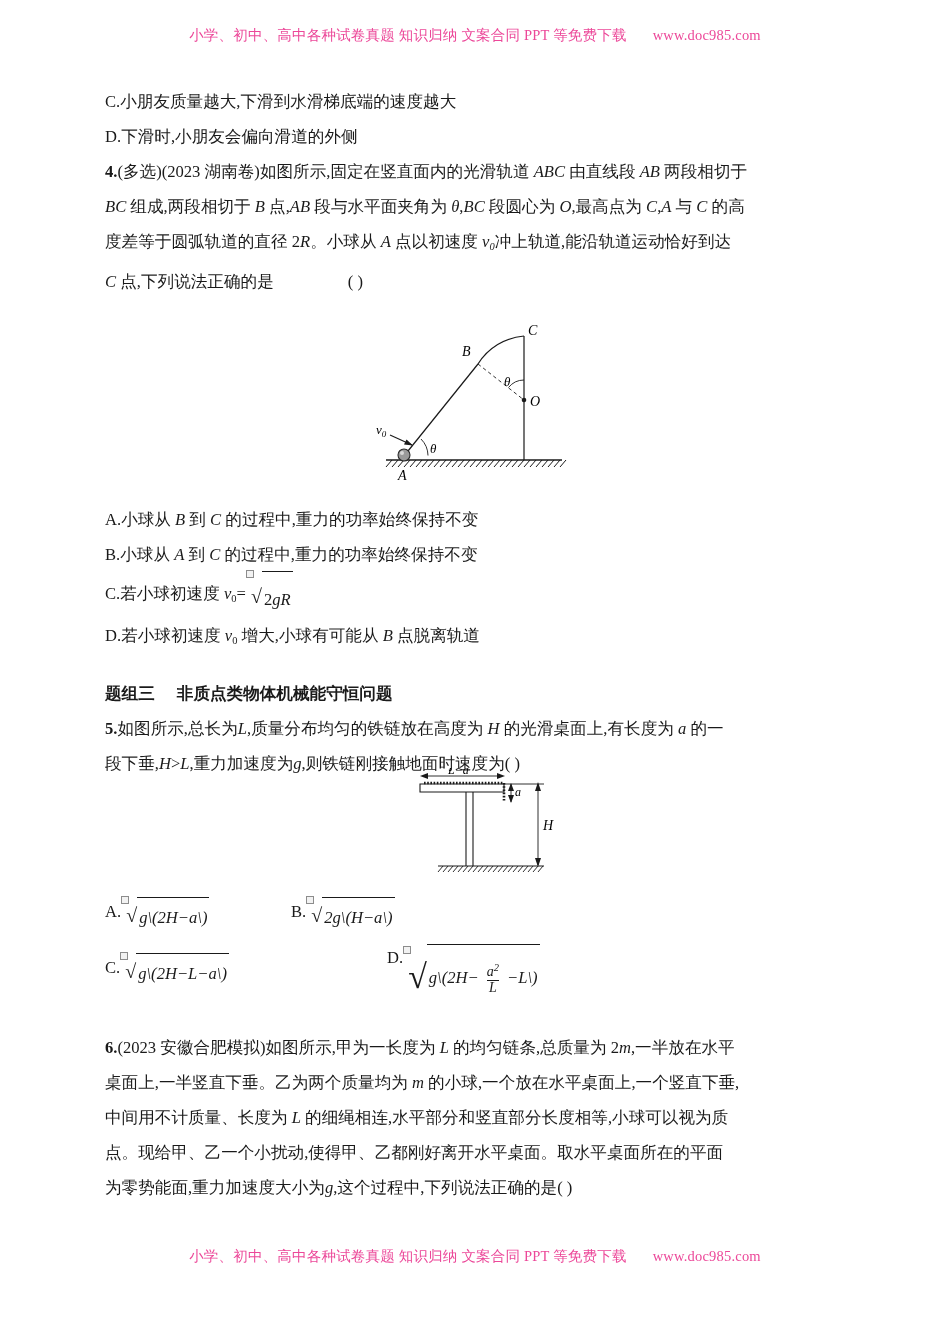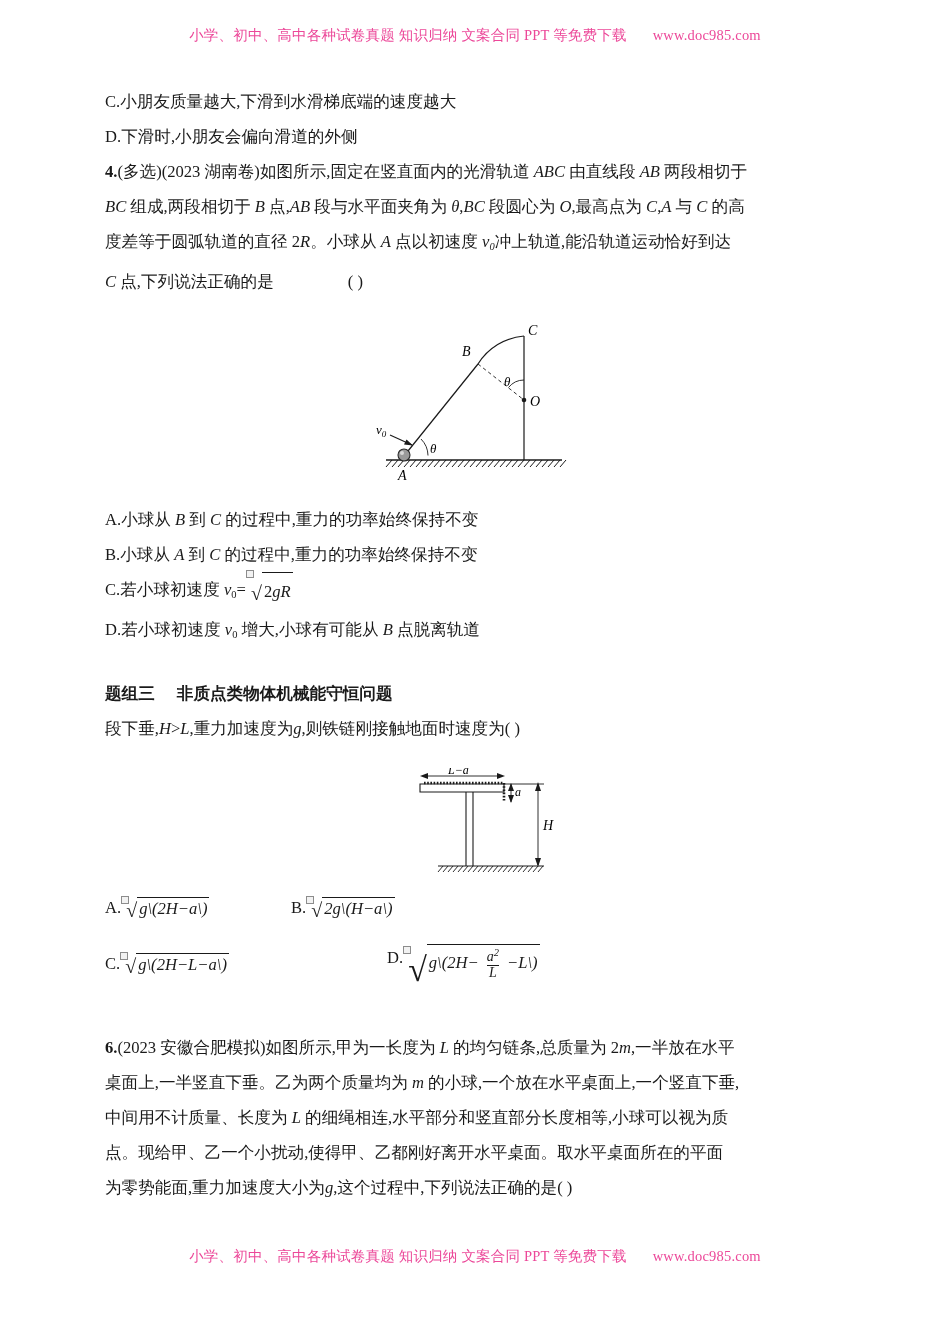--- a/index.html
+++ b/index.html
@@ -84,21 +84,21 @@
     display: inline-block;
     font-size: 20px;
     line-height: 1;
     vertical-align: middle;
     position: relative;
     top: 1px;
   }
   .rad > .radbody {
     display: inline-block;
     border-top: 1.1px solid #1a1a1a;
-    padding: 1px 2px 0 2px;
+    padding: 10px 2px 0 2px;
     vertical-align: middle;
     position: relative;
     top: -1px;
   }
   .idxbox {
     display: inline-block;
     width: 6px;
     height: 6px;
     border: 1px solid #8c8c8c;
     background: #f2f2f2;
@@ -130,21 +130,21 @@
     display: inline-block;
     font-size: 34px;
     line-height: .78;
     vertical-align: middle;
     position: relative;
     top: 2px;
   }
   .bigrad .bbody {
     display: inline-block;
     border-top: 1.1px solid #1a1a1a;
-    padding: 3px 2px 2px 2px;
+    padding: 18px 2px 2px 2px;
     vertical-align: middle;
     position: relative;
     top: -4px;
   }
   .opt-abs { position: absolute; white-space: nowrap; }
 
   
   .figbox { position: absolute; }
   .figbox svg { display: block; }
 </style>
@@ -261,20 +261,23 @@
       <span>D.若小球初速度 </span><span class="it">v</span><sub>0</sub><span> 增大,小球有可能从 </span><span class="it">B</span><span> 点脱离轨道</span>
     </div>
   </div>
 
   <div class="content" style="top:660px;margin-top:16px;">
     <div class="grouphead">
       <span>题组三</span><span class="gh-gap"></span><span>非质点类物体机械能守恒问题</span>
     </div>
 
     <div class="line">
+      <span class="bold">5.</span><span>如图所示,总长为</span><span class="it">L</span><span>,质量分布均匀的铁链放在高度为 </span><span class="it">H</span><span> 的光滑桌面上,有长度为 </span><span class="it">a</span><span> 的一</span>
+    </div>
+    <div class="line">
       <span>段下垂,</span><span class="it">H</span><span>&gt;</span><span class="it">L</span><span>,重力加速度为</span><span class="it">g</span><span>,则铁链刚接触地面时速度为(        )</span>
     </div>
   </div>
 
   <div class="figbox" style="left:404px; top:768px; width:190px; height:112px;">
     <svg width="190" height="112" viewBox="0 0 190 112">
 
       <polygon points="16,16 100,16 100,24 16,24" fill="#ffffff" stroke="#1a1a1a" stroke-width="1.1"></polygon>
 
       <line x1="62" y1="24" x2="62" y2="98" stroke="#1a1a1a" stroke-width="1.1"></line>

